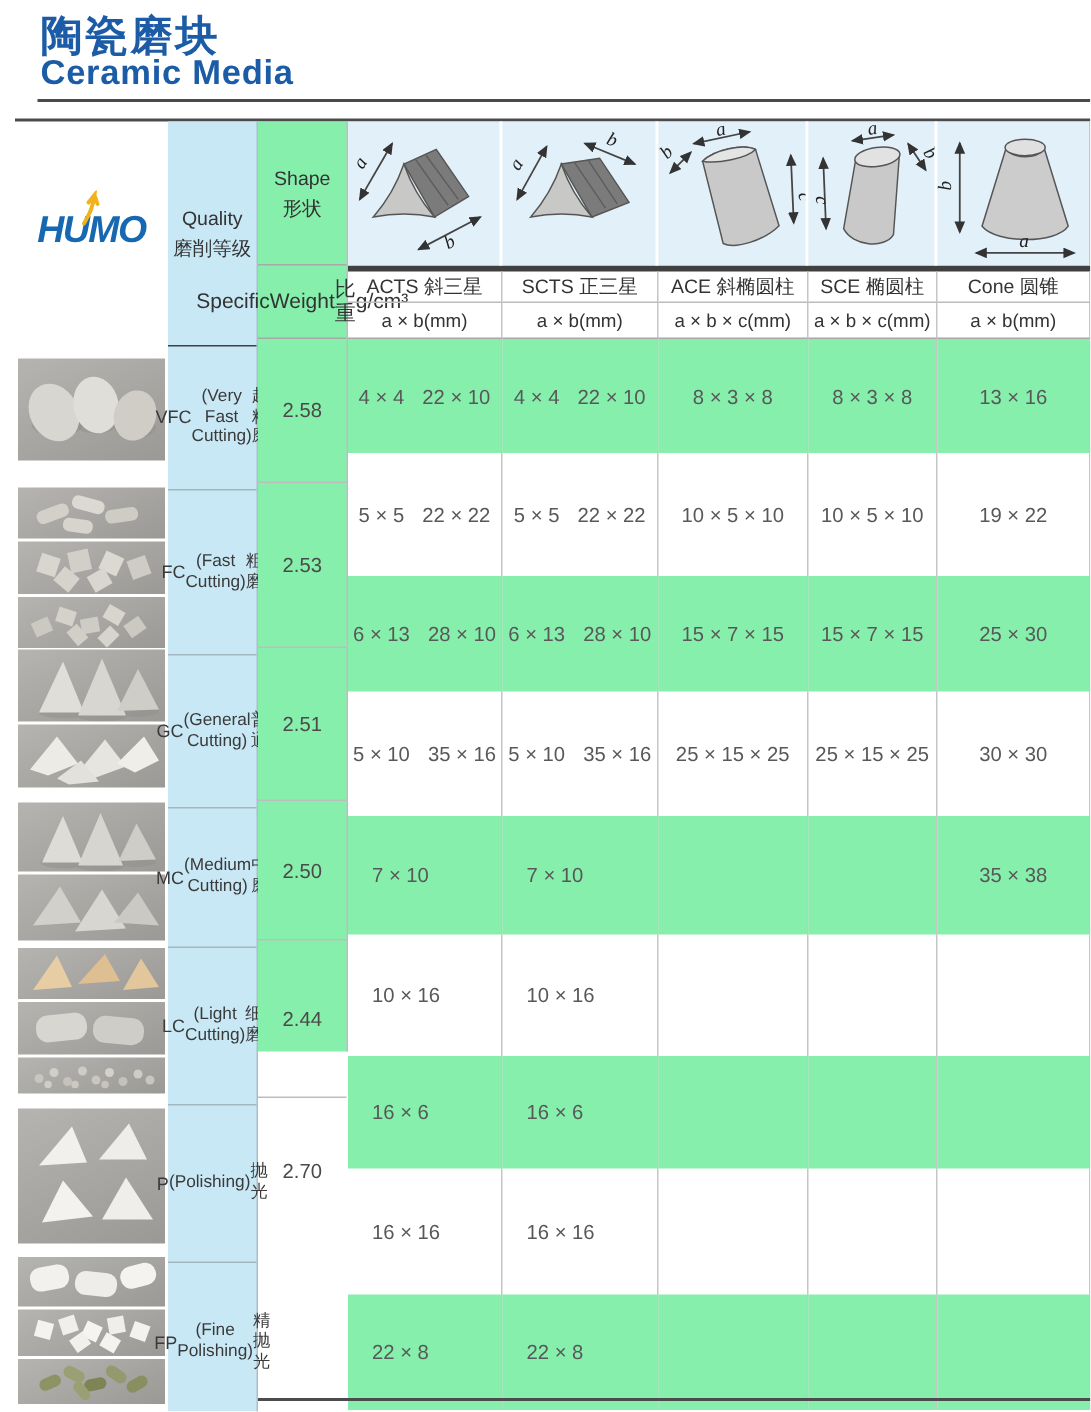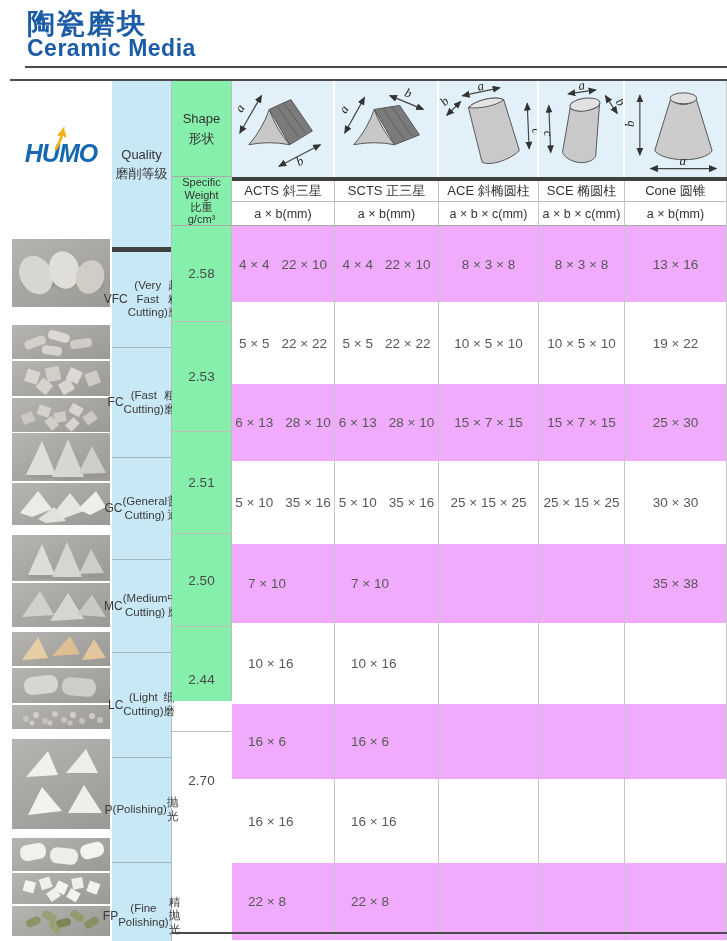--- a/index.html
+++ b/index.html
@@ -16,51 +16,51 @@
   .col-photos{position:absolute;left:0;top:0;width:102px;height:862px}
   .logo-cell{height:145px;display:flex;align-items:center;justify-content:center}
   .logo{position:relative;font-style:italic;font-weight:800;font-size:25px;color:#1668b0;letter-spacing:-1px}
   .logo-arrow{position:absolute;left:28px;top:-12px;width:18px;height:24px}
   .photo-group{display:flex;flex-direction:column;gap:2px}
   .photo{margin:0 2px;background:linear-gradient(155deg,#b6b4b1 0%,#9b9996 100%);position:relative;overflow:hidden}
   .photo svg{display:block;width:100%;height:100%}
 
   
   .col-quality{position:absolute;left:102px;top:0;width:60px;height:862px;background:#c9e8f6;border-right:1px solid #a9bfca}
-  .q-header{height:171px;display:flex;flex-direction:column;justify-content:center;align-items:center;
-            border-bottom:5px solid #404040;font-size:13px;color:#333;line-height:1.5;text-align:center}
+  .q-header{height:150px;display:flex;flex-direction:column;justify-content:center;align-items:center;
+            border-bottom:1px solid #404040;font-size:13px;color:#333;line-height:1.5;text-align:center}
   .q-cell{border-bottom:1px solid #a3b6c0;display:flex;justify-content:center;
           align-items:center;text-align:center;font-size:11.5px;color:#3a3a3a;line-height:1.18;padding:2px}
   .q-code{font-size:12px}
   
   .col-weight{position:absolute;left:162px;top:0;width:60px;height:620px;background:#86efac;border-right:1px solid #bdbdbd}
   .w-shape{height:96px;border-bottom:1px solid #a8a8a8;display:flex;flex-direction:column;justify-content:center;
            align-items:center;font-size:13px;line-height:1.5;text-align:center;color:#333}
-  .w-spec{height:49px;border-bottom:1px solid #a8a8a8;display:flex;flex-direction:column;justify-content:center;
-          align-items:center;font-size:11px;line-height:1.12;text-align:center;color:#333}
+  .w-spec{height:49px;border-bottom:1px solid #a8a8a8;display:flex;flex-direction:row;justify-content:center;
+          align-items:center;font-size:14px;line-height:1.12;text-align:center;color:#333}
   .w-cell{border-bottom:1px solid #bdbdbd;display:flex;align-items:center;justify-content:center;
           font-size:13.5px;color:#4a4a4a}
 
   
   .data-area{position:absolute;left:222px;top:0;width:495px}
   .diagram-row{display:flex;height:96px}
   .d-cell{background:#e2f0f9;border-right:2px solid #fff;position:relative}
   .d-cell:last-child{border-right:1px solid #c6c6c6}
   .d-cell svg{display:block;width:100%;height:100%}
   .dim-label{font-size:13px;font-style:italic;fill:#222;font-family:"Liberation Serif",serif}
   .name-row{display:flex;height:25px;border-top:4px solid #404040}
   .n-cell{border-right:1px solid #c6c6c6;border-bottom:1px solid #bcbcbc;display:flex;align-items:center;
           justify-content:center;font-size:13px;color:#333}
   .unit-row{display:flex;height:24px}
   .u-cell{border-right:1px solid #c6c6c6;border-bottom:1px solid #a8a8a8;display:flex;align-items:center;
           justify-content:center;font-size:12.5px;color:#333}
   .size-row{display:flex}
   .s-cell{border-right:1px solid #c6c6c6;display:flex;align-items:center;justify-content:center;gap:12px;
           font-size:13.5px;color:#585858;white-space:nowrap}
-  .size-row.g .s-cell{background:#f0abfc}
+  .size-row.g .s-cell{background:#86efac}
   .s-cell.left{justify-content:flex-start;padding-left:16px}
   .bottom-line{position:absolute;left:162px;top:851px;width:555px;height:2px;background:#4b4b4d}
 
   .cw0{width:103px}.cw1{width:104px}.cw2{width:100px}.cw3{width:86px}.cw4{width:102px}
 </style>
 </head>
 <body>
 
 <div class="page">
   <div class="title-zh">陶瓷磨块</div>

